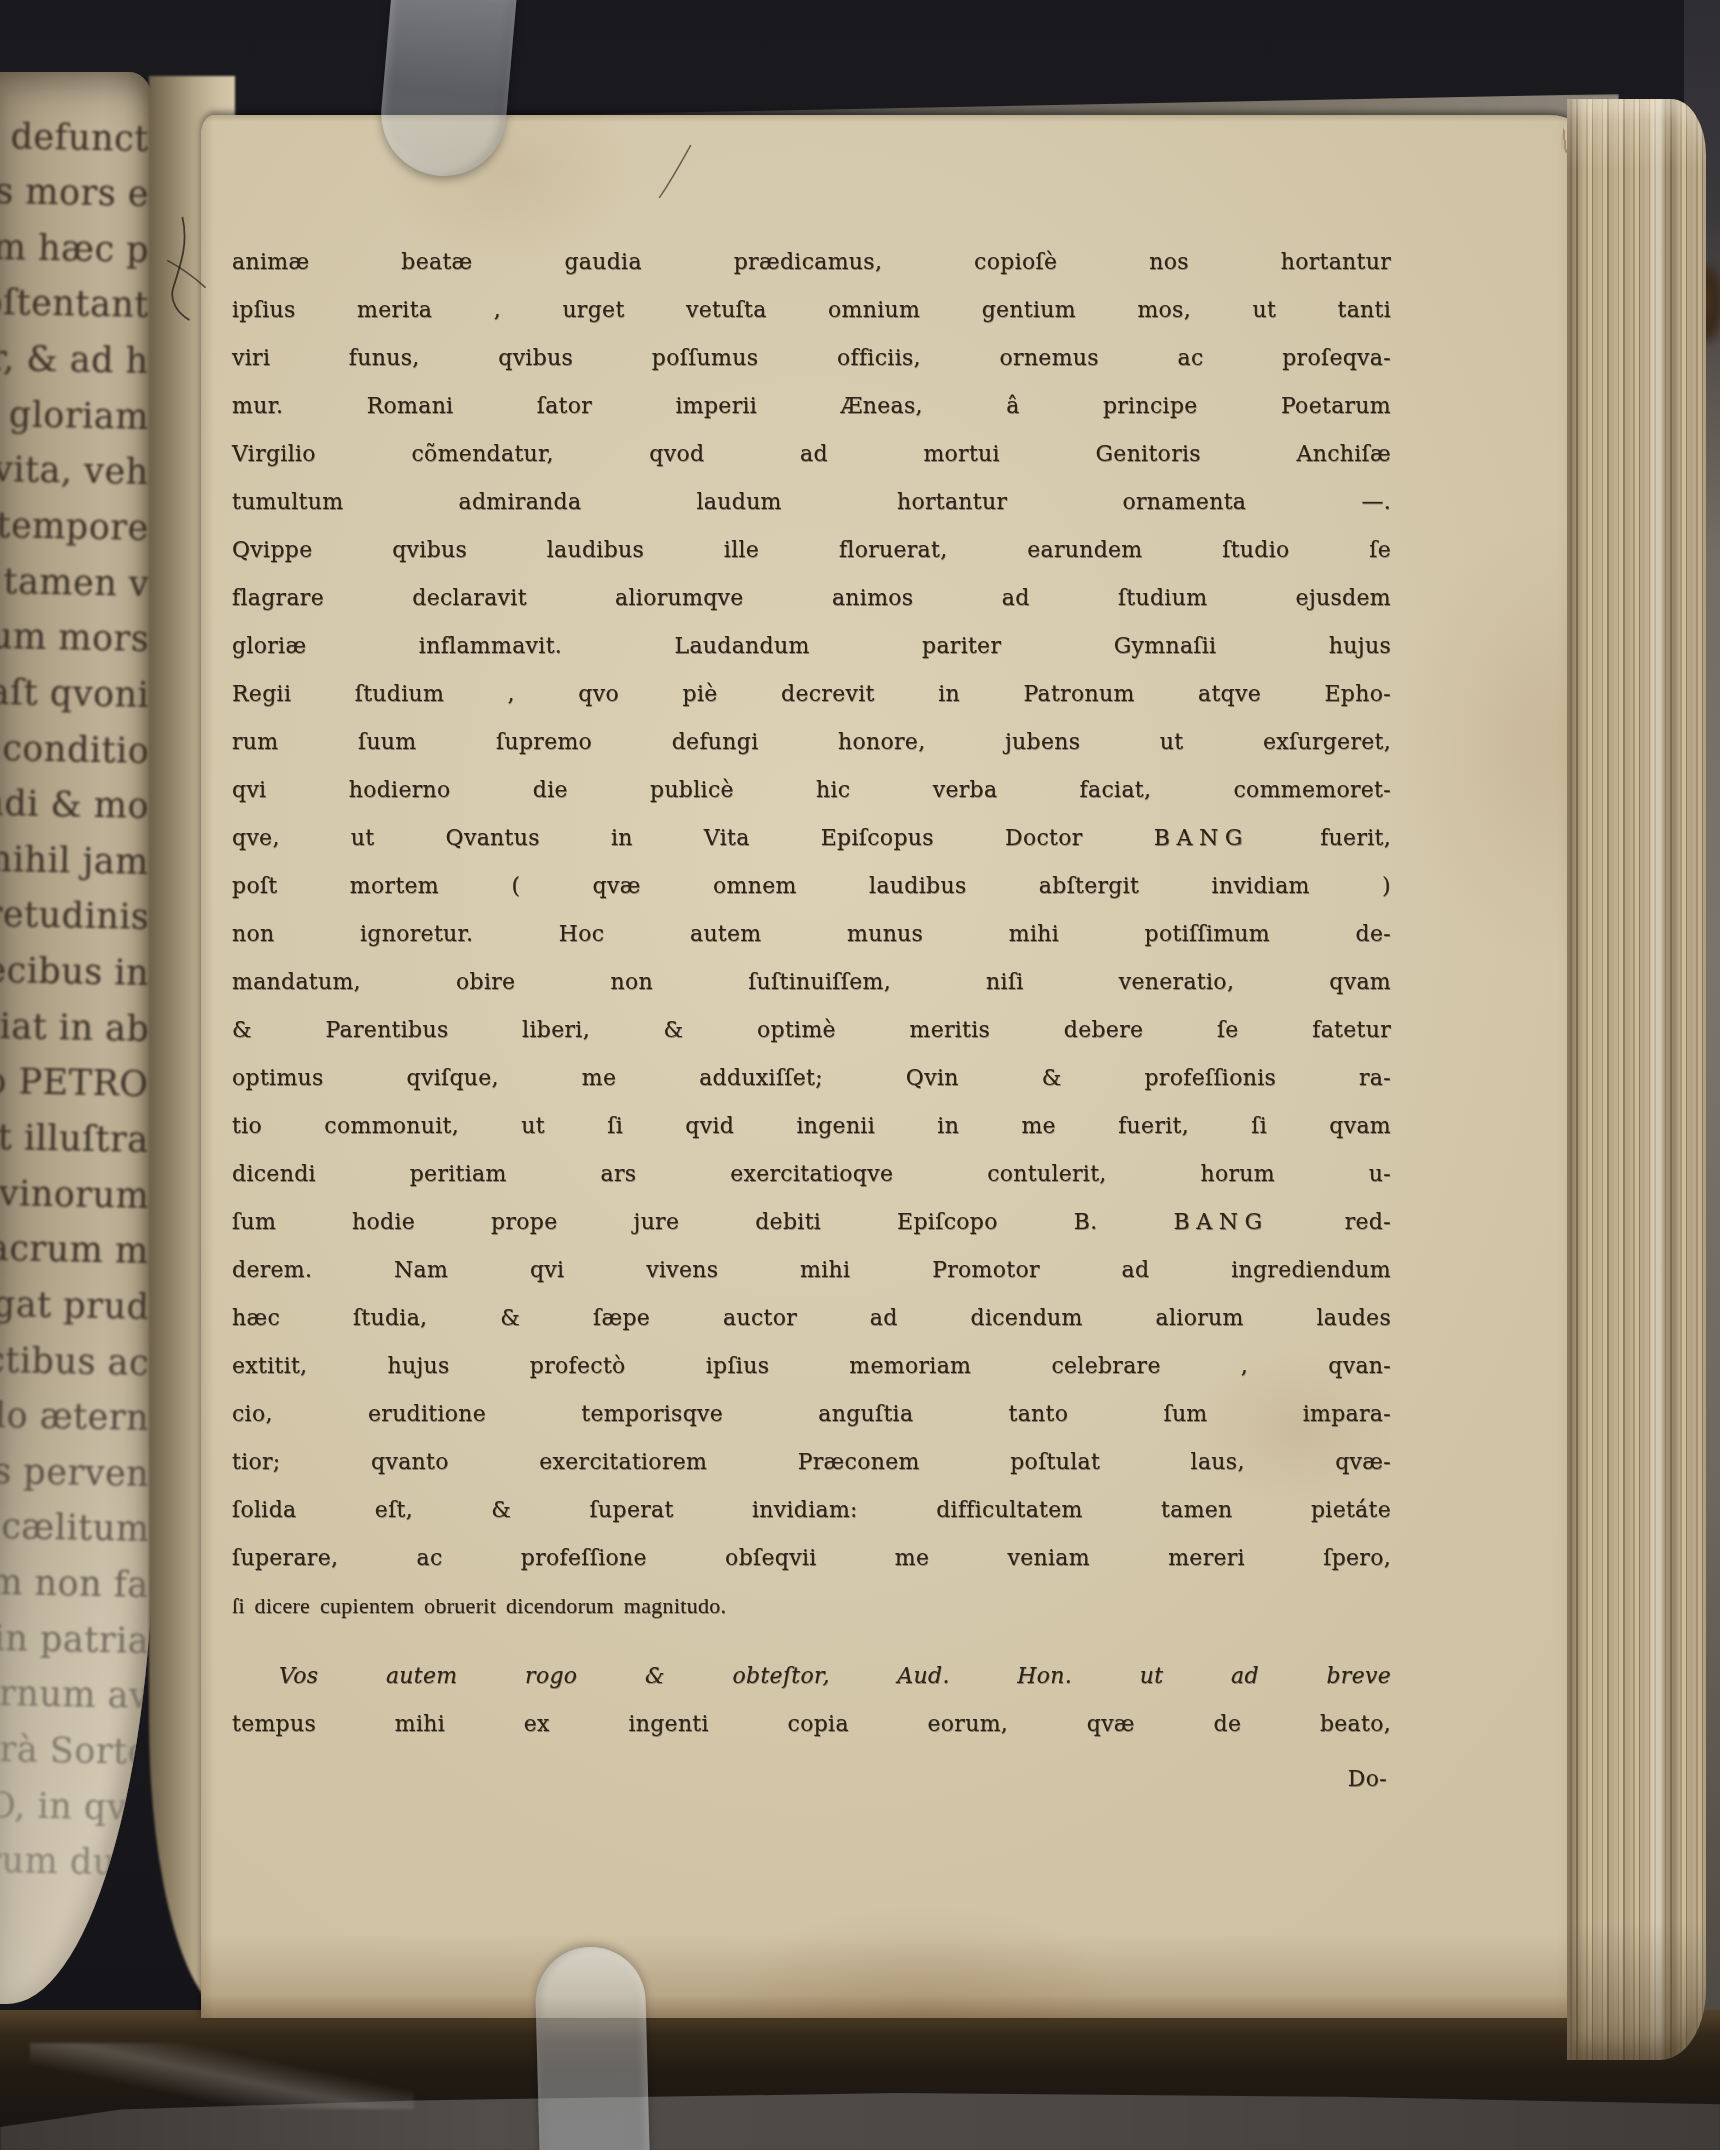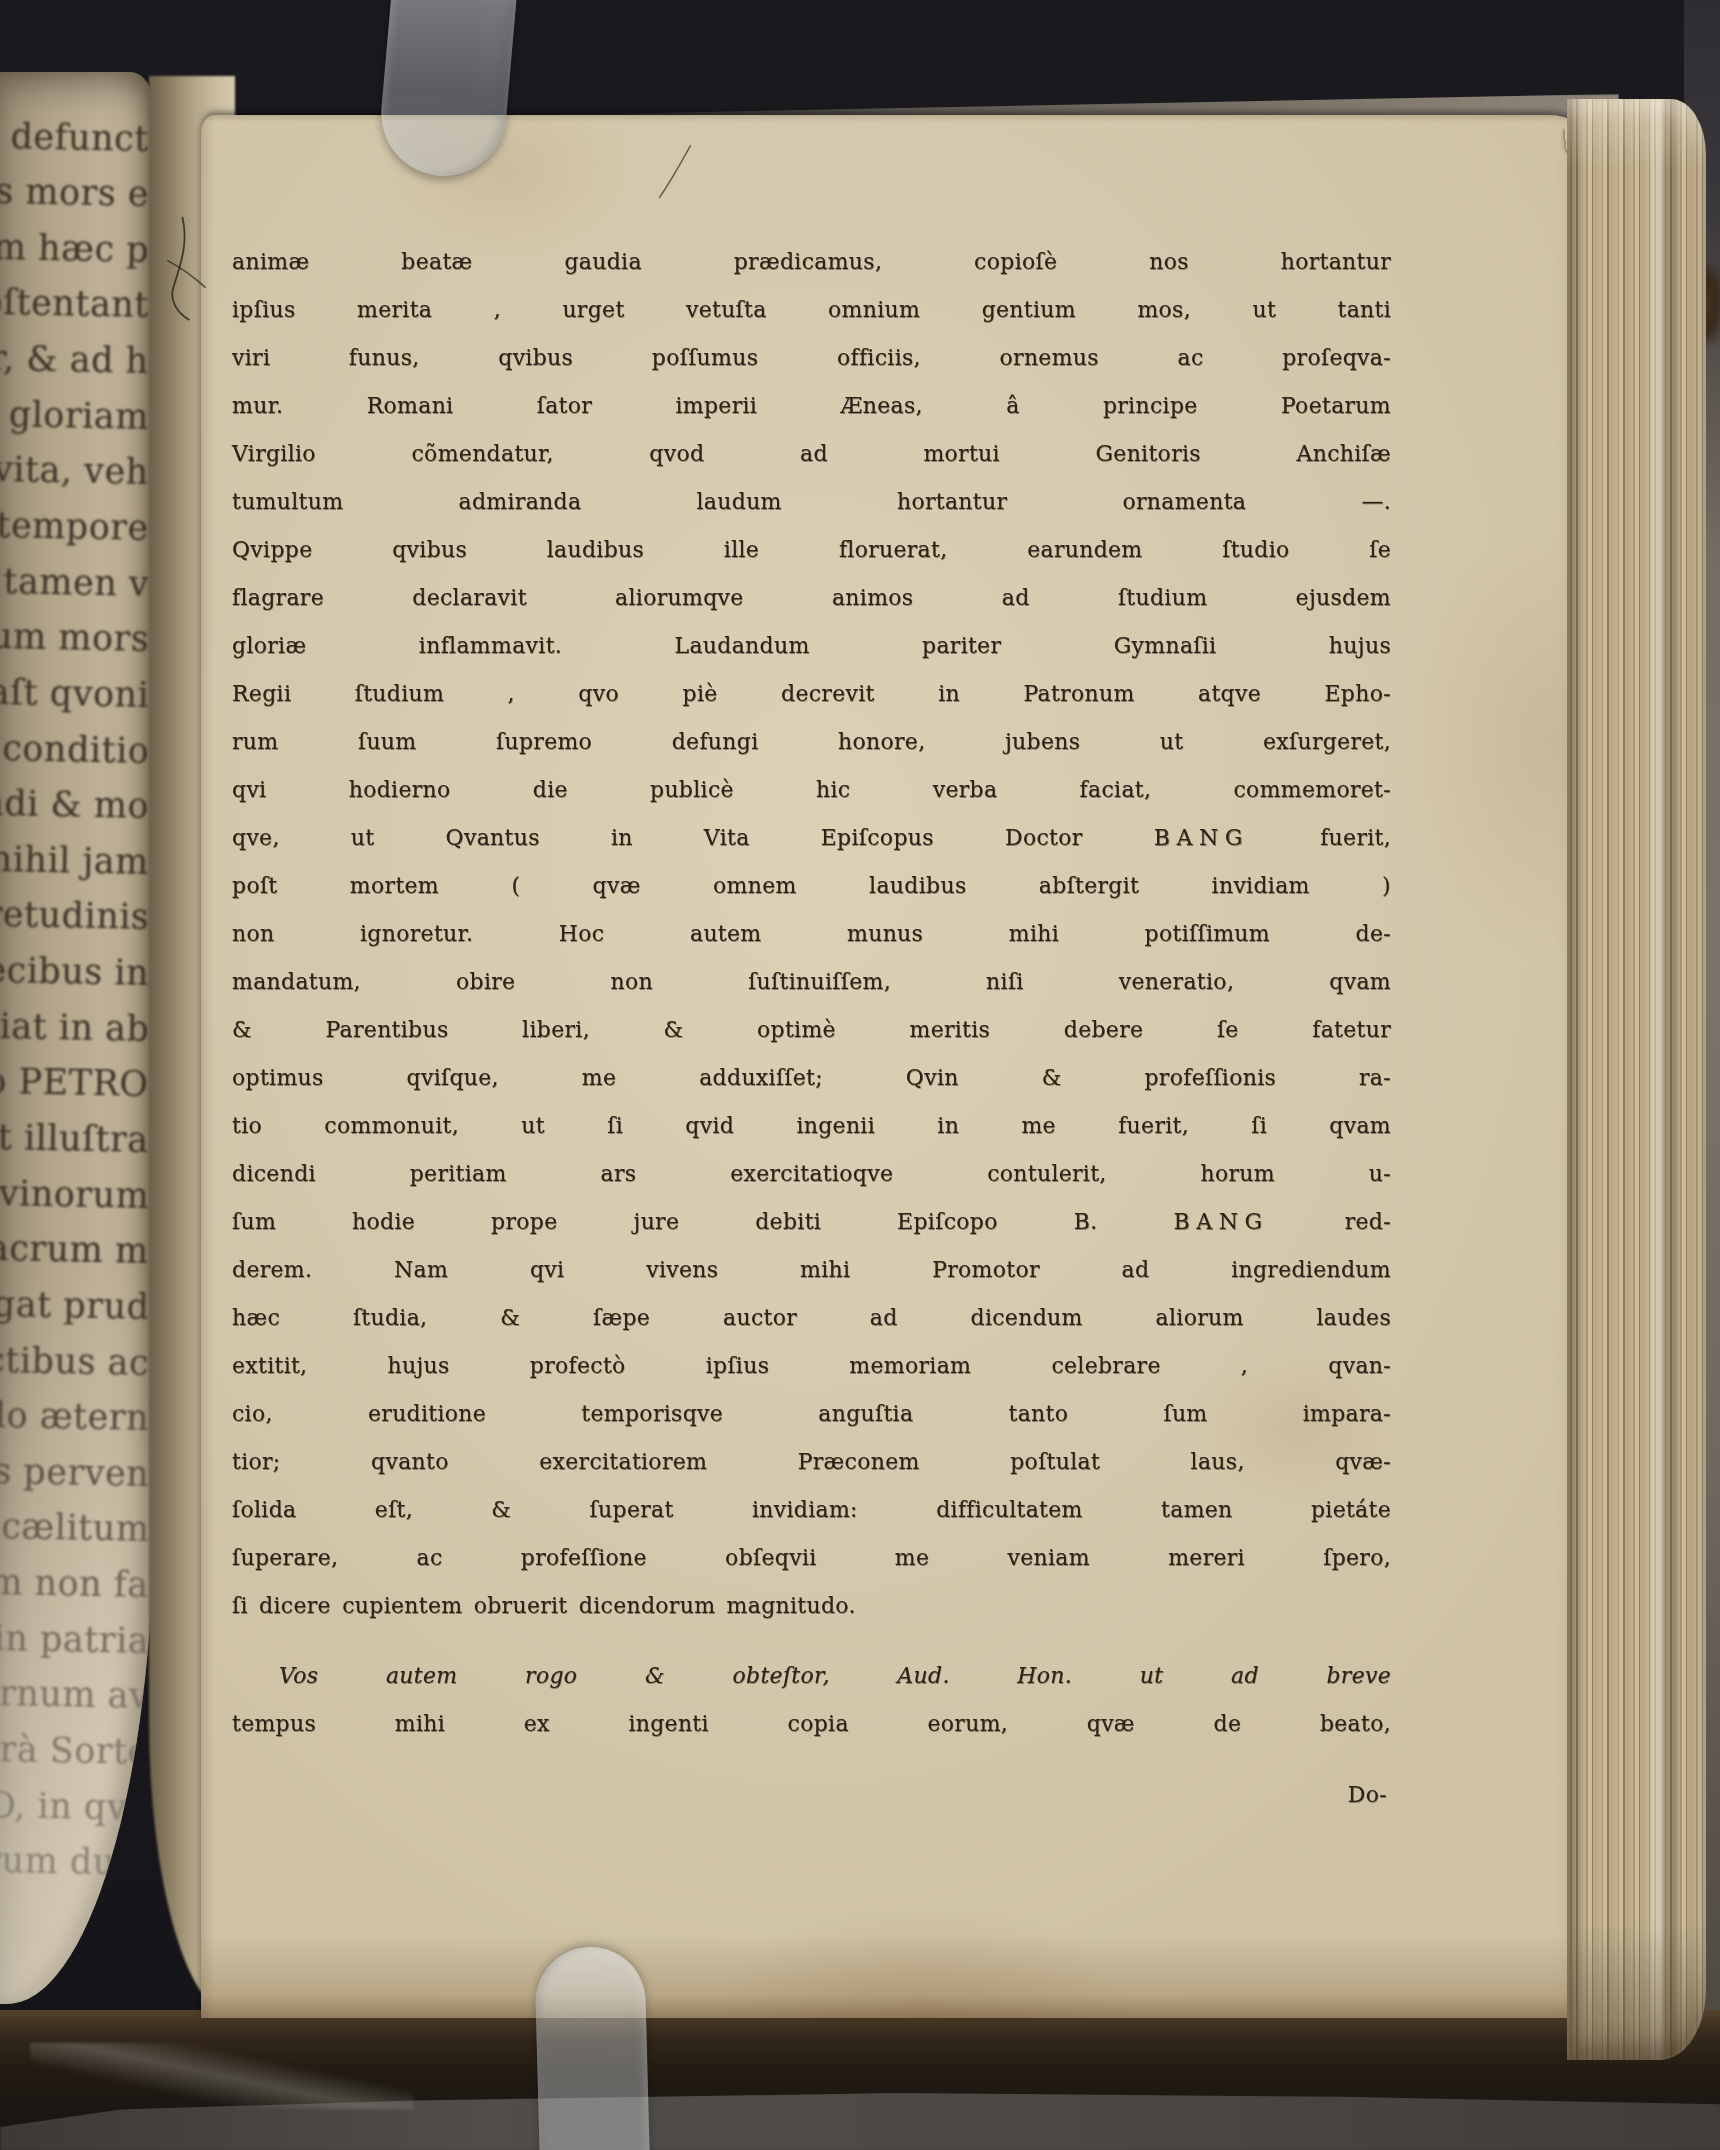--- a/index.html
+++ b/index.html
@@ -84,25 +84,25 @@
     box-shadow:0 -2.5px 6px rgba(0,0,0,0.45);
   }
   
   .text-block{
     position:absolute;left:31px;top:123px;width:1159px;
     color:#2c2418;font-size:22px;letter-spacing:0.3px;word-spacing:4px;
     text-shadow:0.5px 0.6px 0.6px rgba(35,24,12,0.42),-0.2px 0 0.3px rgba(35,24,12,0.22);
     filter:blur(0.2px);
   }
   .tline{height:48px;line-height:48px;text-align:justify;text-align-last:justify;white-space:nowrap;}
-  .tline.nojust{text-align:left;text-align-last:left;}
+  .tline.nojust{text-align:left;text-align-last:left;font-family:Liberation Serif, serif;}
   .tline.indent{text-indent:47px;font-style:italic;}
   .tline.para-gap{margin-top:22px;}
   .fraktur{font-weight:400;letter-spacing:6.6px;text-shadow:0.8px 0.8px 0.7px rgba(35,24,12,0.5);}
-  .catchword-row{height:48px;line-height:48px;text-align:right;text-align-last:right;margin-top:23px;padding-right:4px;}
+  .catchword-row{height:48px;line-height:48px;text-align:right;text-align-last:right;margin-top:7px;padding-right:4px;}
   
   .fore-edge{
     position:absolute;left:1567px;top:99px;width:139px;height:1961px;
     background:
       linear-gradient(180deg,rgba(255,250,235,0.32) 0,rgba(255,250,235,0) 71px),
       linear-gradient(180deg,rgba(0,0,0,0) 93%,rgba(70,55,35,0.5) 100%),
       linear-gradient(90deg,rgba(70,52,30,0.45) 0 4px,rgba(0,0,0,0) 15px),
       linear-gradient(90deg,rgba(0,0,0,0) 0 60%,rgba(235,230,215,0.5) 63% 67%,rgba(95,78,52,0.38) 71% 77%,rgba(0,0,0,0) 82%),
       repeating-linear-gradient(90deg,#c0af90 0 3.5px,#a8956f 3.5px 5px,#ccbc9d 5px 9px,#8e7b59 9px 10.6px,#b9a888 10.6px 15.7px);
     border-top-right-radius:35px 56px;

